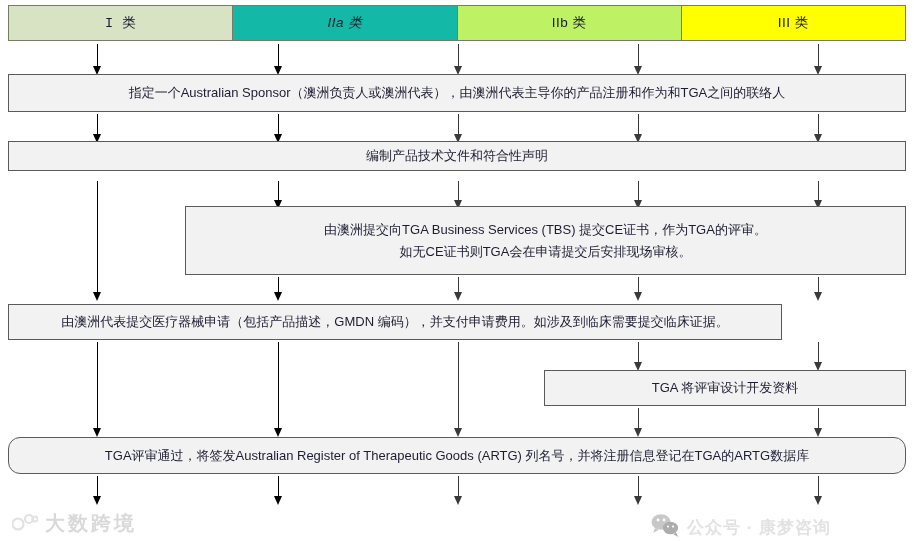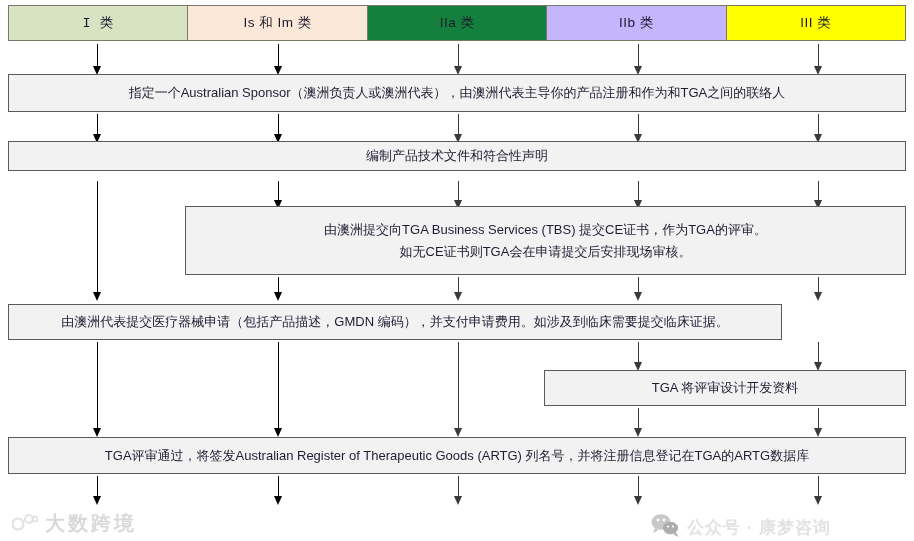--- a/index.html
+++ b/index.html
@@ -68,23 +68,22 @@
   .wm-text.lt{font-size:17px;color:#e2e2e2;letter-spacing:1px;}
   .wm-ico{flex:0 0 auto;opacity:.85;}
 </style>
 </head>
 <body>
 
 <div id="stage">
 
   <div class="hdr-row">
     <div class="hdr-cell" style="background: rgb(215, 227, 195);">I 类</div>
-    <div class="hdr-cell" style="background: rgb(252, 232, 216);">Is 和 Im 类</div>
-    <div class="hdr-cell" style="background: #15803d;">IIa 类</div>
-    <div class="hdr-cell" style="background: #c4b5fd;">IIb 类</div>
+    <div class="hdr-cell" style="background: #14b8a6; font-style: italic;">IIa 类</div>
+    <div class="hdr-cell" style="background: #bef264;">IIb 类</div>
     <div class="hdr-cell" style="background: rgb(255, 255, 0);">III 类</div>
   </div>
 
   <div class="conn" style="left:97px;top:44px;height:24px;"></div>
   <div class="head" style="left:93px;top:66px;"></div>
   <div class="conn" style="left:278px;top:44px;height:24px;"></div>
   <div class="head" style="left:274px;top:66px;"></div>
   <div class="conn thin" style="left:458px;top:44px;height:24px;"></div>
   <div class="head thin" style="left:454px;top:66px;"></div>
   <div class="conn thin" style="left:638px;top:44px;height:24px;"></div>
@@ -155,21 +154,21 @@
 
   <div class="box" style="left:544px;top:370px;width:362px;height:36px;">
     <span class="ln">TGA 将评审设计开发资料</span>
   </div>
 
   <div class="conn thin" style="left:638px;top:408px;height:22px;"></div>
   <div class="head thin" style="left:634px;top:428px;"></div>
   <div class="conn thin" style="left:818px;top:408px;height:22px;"></div>
   <div class="head thin" style="left:814px;top:428px;"></div>
 
-  <div class="box" style="left:8px;top:437px;width:898px;height:37px;">
+  <div class="box" style="left:8px;top:437px;width:898px;height:37px;border-radius:12px;">
     <span class="ln">TGA评审通过，将签发Australian Register of Therapeutic Goods (ARTG) 列名号，并将注册信息登记在TGA的ARTG数据库</span>
   </div>
 
   <div class="conn" style="left:97px;top:476px;height:22px;"></div>
   <div class="head" style="left:93px;top:496px;"></div>
   <div class="conn" style="left:278px;top:476px;height:22px;"></div>
   <div class="head" style="left:274px;top:496px;"></div>
   <div class="conn thin" style="left:458px;top:476px;height:22px;"></div>
   <div class="head thin" style="left:454px;top:496px;"></div>
   <div class="conn thin" style="left:638px;top:476px;height:22px;"></div>

